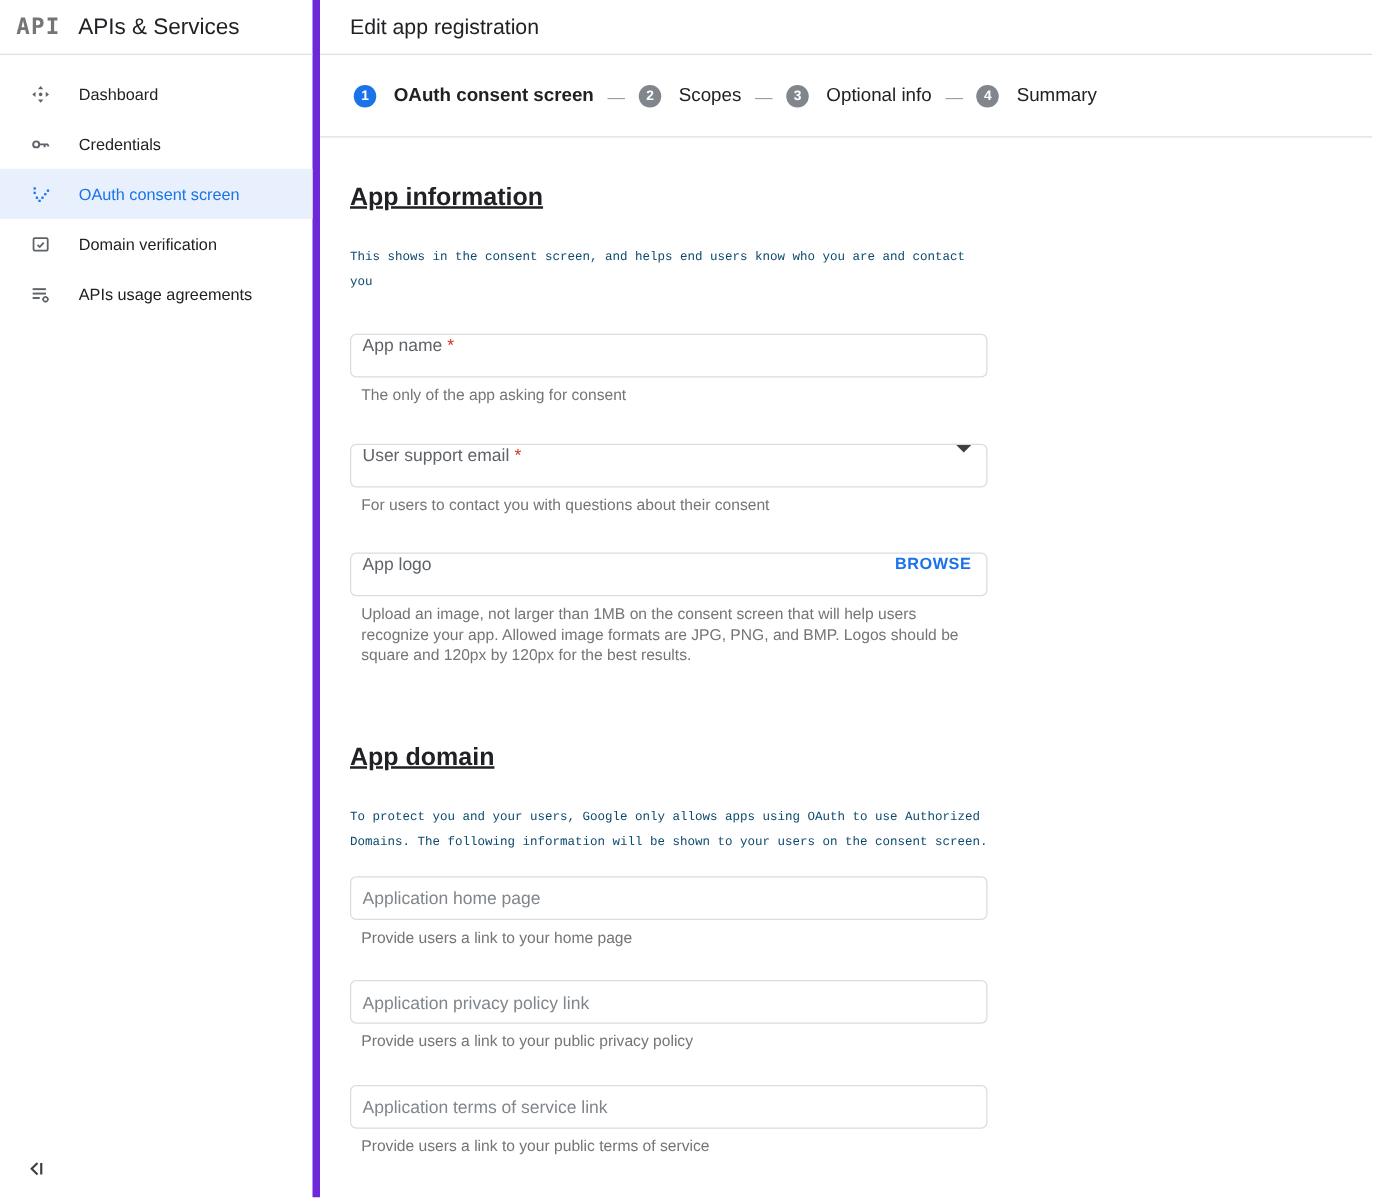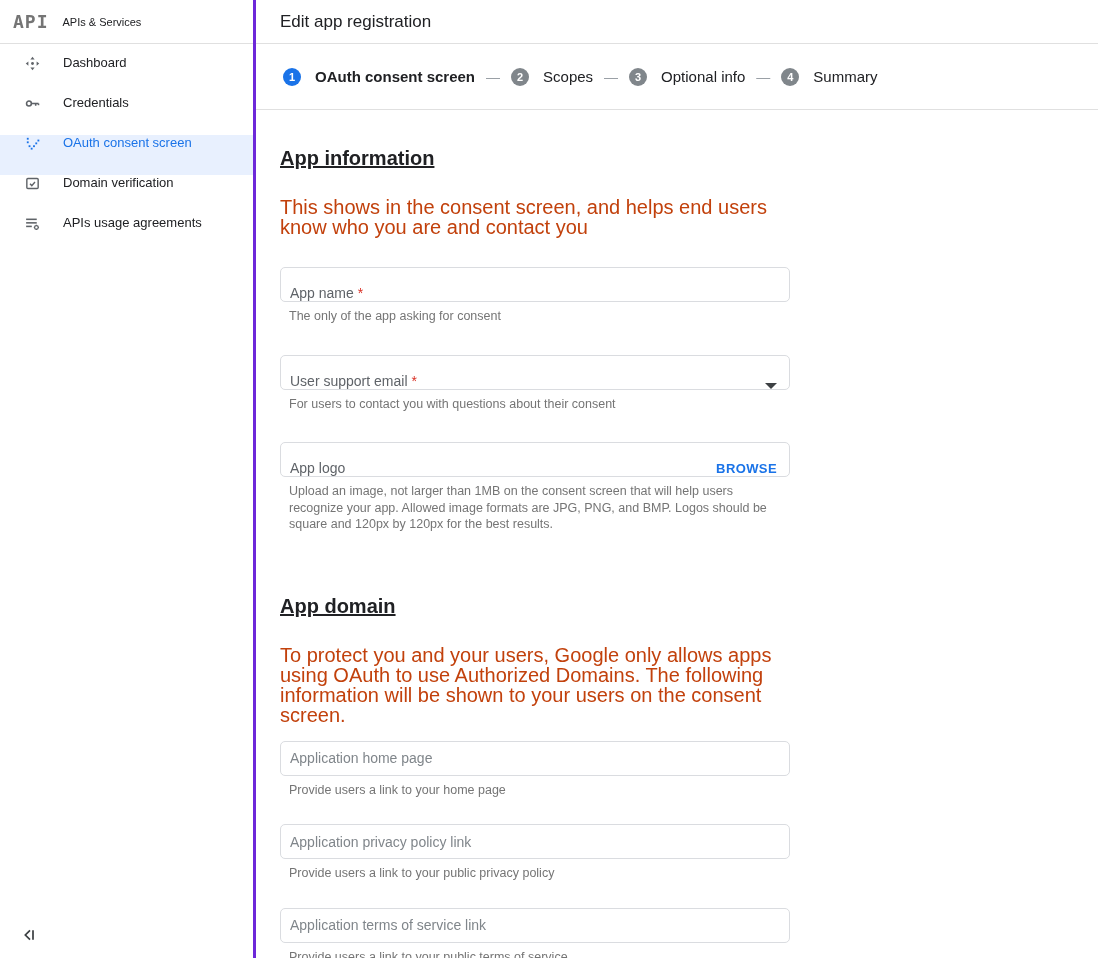--- a/index.html
+++ b/index.html
@@ -7,34 +7,34 @@
   body {
     font-family:"Liberation Sans", sans-serif;
     background:#ffffff;
     color:#202124;
     overflow:hidden;
     position:relative;
   }
   
   .sidebar {
     position:absolute; left:0; top:0; width:256px; height:958px;
-    border-right:3px solid #6d28d9; background:#fff;
+    border-right:6px solid #6d28d9; background:#fff;
   }
   .sidebar-header {
     height:44px; border-bottom:1px solid #e0e0e0;
     display:flex; align-items:center; padding-left:13px; gap:14px;
   }
   .logo {
     font-family:"DejaVu Sans Mono", monospace;
     font-weight:bold; font-size:18px; letter-spacing:1px; color:#757575;
   }
-  .app-title { font-size:11px; color:#202124; }
+  .app-title { font-size:18px; color:#202124; }
   .nav { padding-top:11px; }
   .nav-item {
-    height:40px; display:flex; 
+    height:40px; display:flex; align-items:center;
     padding-left:24px; gap:22px; font-size:13px; color:#202124; cursor:pointer;
   }
   .nav-item.selected { background:#e8f0fe; color:#1a73e8; }
   .nav-icon { width:17px; height:17px; display:flex; align-items:center; justify-content:center; flex:0 0 17px; }
   .collapse-btn { position:absolute; left:22px; bottom:15px; width:16px; height:16px; cursor:pointer; }
   
   .main { margin-left:256px; height:814px; }
   .main-header {
     height:44px; border-bottom:1px solid #e0e0e0;
     display:flex; align-items:center; padding-left:24px;
@@ -50,27 +50,27 @@
     background:#80868b; color:#fff; font-size:11px; font-weight:bold;
     display:flex; align-items:center; justify-content:center;
   }
   .step.active .step-circle { background:#1a73e8; }
   .step-label { font-size:15px; color:#202124; }
   .step.active .step-label { font-weight:bold; }
   .step-sep { color:#9aa0a6; font-size:14px; margin:0 11px; }
   
   .content { padding:37px 0 0 24px; }
   .section-heading { font-size:20px; font-weight:600; color:#202124;text-decoration:underline; }
-  .section-desc { font-size:20px; line-height:20px; color:#c2410c; margin-top:27px; }
+  .section-desc { font-size:10px; line-height:20px; color:#0c4a6e; margin-top:27px;font-family:Liberation Mono, monospace; }
   .desc-appinfo { max-width:500px; }
   .desc-appdomain { max-width:512px; }
   .field, .field-input {
     width:510px; height:35px;
     border:1px solid #dadce0; border-radius:5px; background:#fff;
-    display:flex; align-items:flex-end; padding:0 12px 0 9px;
+    display:flex; align-items:flex-start; padding:0 12px 0 9px;
   }
   .field { cursor:text; }
   .field-label { font-size:14px; color:#5f6368; }
   .req { color:#d93025; margin-left:4px; font-size:14px; }
   .helper {
     font-size:12.5px; line-height:16.5px; color:#757575;
     margin:6px 0 0 9px; max-width:488px;
   }
   .mt-field { margin-top:30px; }
   .mt-field-sm { margin-top:16px; }

